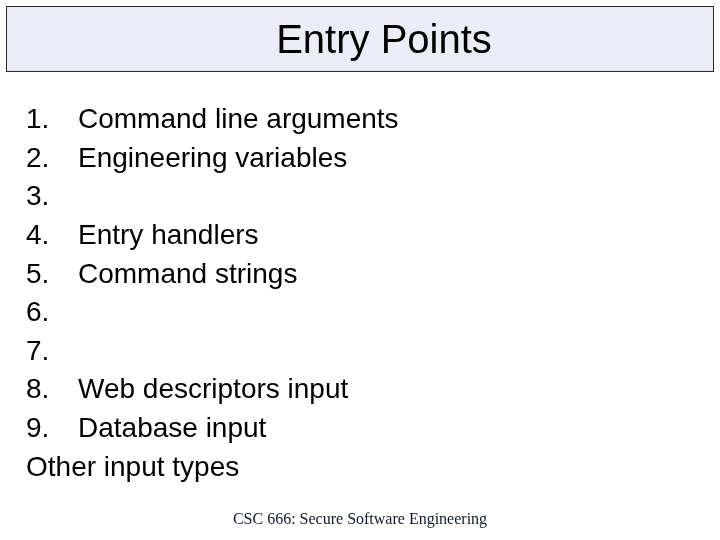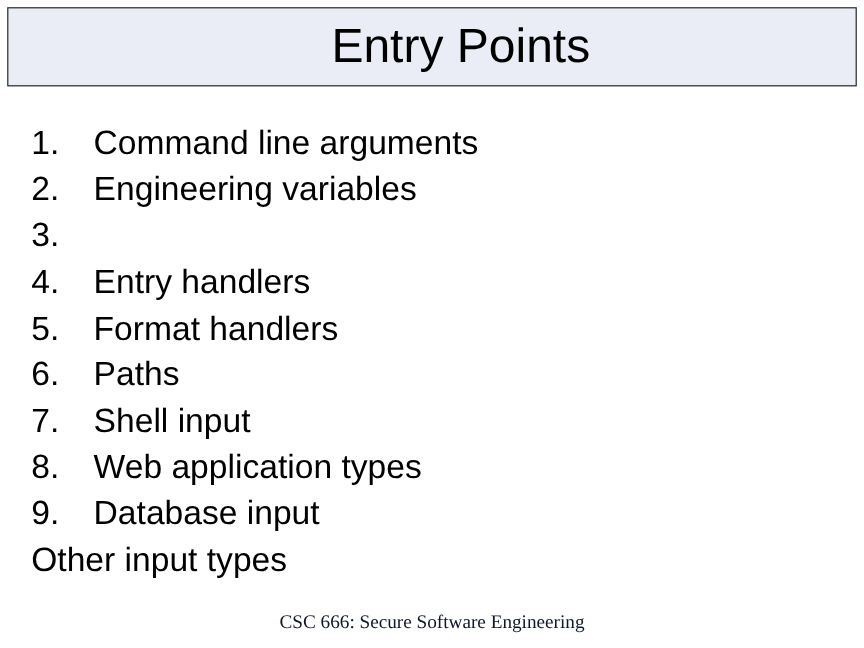--- a/index.html
+++ b/index.html
@@ -73,33 +73,31 @@
     </li>
     <li class="list-row">
       <span class="num">3.</span>
     </li>
     <li class="list-row">
       <span class="num">4.</span>
       <span>Entry handlers</span>
     </li>
     <li class="list-row">
       <span class="num">5.</span>
-      <span>Format handlers</span>
+      <span>Command strings</span>
     </li>
     <li class="list-row">
       <span class="num">6.</span>
-      <span>Paths</span>
     </li>
     <li class="list-row">
       <span class="num">7.</span>
-      <span>Shell input</span>
     </li>
     <li class="list-row">
       <span class="num">8.</span>
-      <span>Web application types</span>
+      <span>Web descriptors input</span>
     </li>
     <li class="list-row">
       <span class="num">9.</span>
       <span>Database input</span>
     </li>
     <li class="list-row">
       <span>Other input types</span>
     </li>
   </ol>
 </div>

